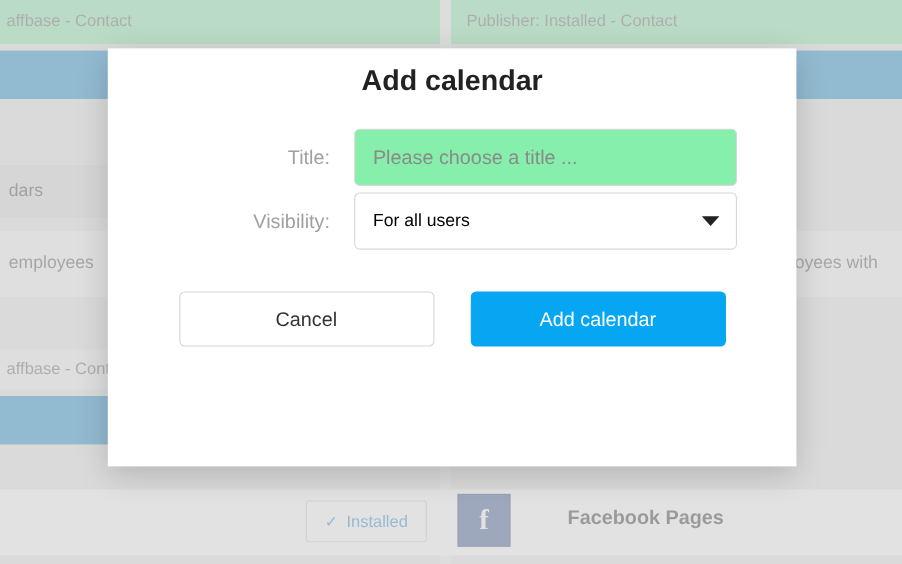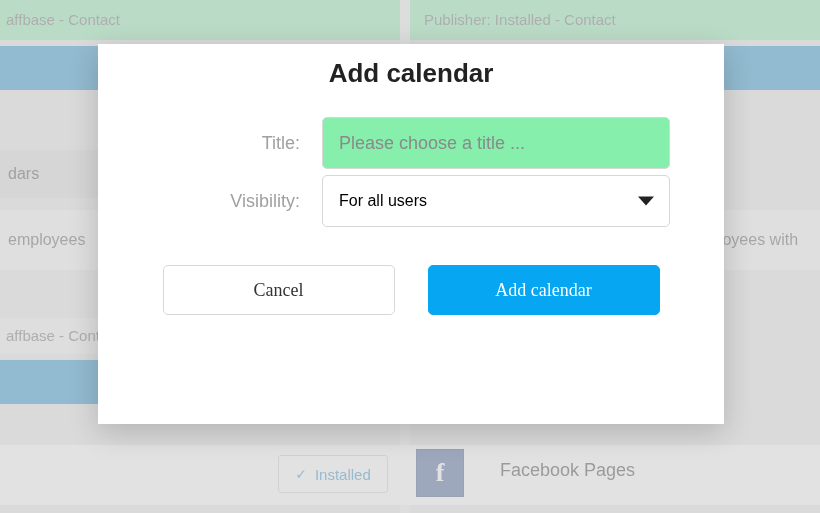--- a/index.html
+++ b/index.html
@@ -40,21 +40,21 @@
     color: #1c8fd4; font-size: 15px;
   }
   .bg .installed-badge .check { color: #1c8fd4; font-size: 14px; }
   .bg .fb-icon {
     position: absolute; left: 416px; top: 449px; width: 48px; height: 48px;
     background: #3b5998; color: #fff; display:flex; align-items:center; justify-content:center;
     font-family: Georgia, serif; font-size: 26px; font-weight: bold;
     border: 1px solid #2f4a82;
   }
   .bg .fb-label {
-    position: absolute; left: 500px; top: 460px; color: #333; font-size: 18px;
+    position: absolute; left: 516px; top: 460px; color: #333; font-size: 18px; font-weight: bold;
   }
 
   .overlay {
     position: absolute; inset: 0; background: rgba(210,210,210,0.65);
   }
 
   .modal {
     position: absolute; left: 98px; top: 44px; width: 626px; height: 380px;
     background: #fff; border-radius: 0;
     box-shadow: 0 8px 28px rgba(0,0,0,0.18);
@@ -84,21 +84,21 @@
     width: 100%; height: 100%; border: 1px solid #d7d7d7; border-radius: 5px;
     padding: 0 40px 0 16px; font-size: 16px; color: #000000; background: #fff;
     display: flex; align-items: center; cursor: pointer;
   }
   .select-caret {
     position: absolute; right: 16px; top: 50%; transform: translateY(-50%);
     width: 0; height: 0; border-left: 8px solid transparent; border-right: 8px solid transparent;
     border-top: 9px solid #222;
   }
   .button-row {
-    display: flex; gap: 33px; justify-content: center; margin-top: 38px; padding: 0 6px; font-family: Liberation Serif, serif;
+    display: flex; gap: 33px; justify-content: center; margin-top: 38px; padding: 0 6px;
   }
   .btn {
     flex: 1; height: 50px; border-radius: 5px; font-size: 18px; cursor: pointer;
     display: flex; align-items: center; justify-content: center; max-width: 232px;
   }
   .btn-cancel { background: #fff; border: 1px solid #d7d7d7; color: #333; }
   .btn-primary { background: #06a6f2; border: 1px solid #06a6f2; color: #fff; }
 </style>
 </head>
 <body>

